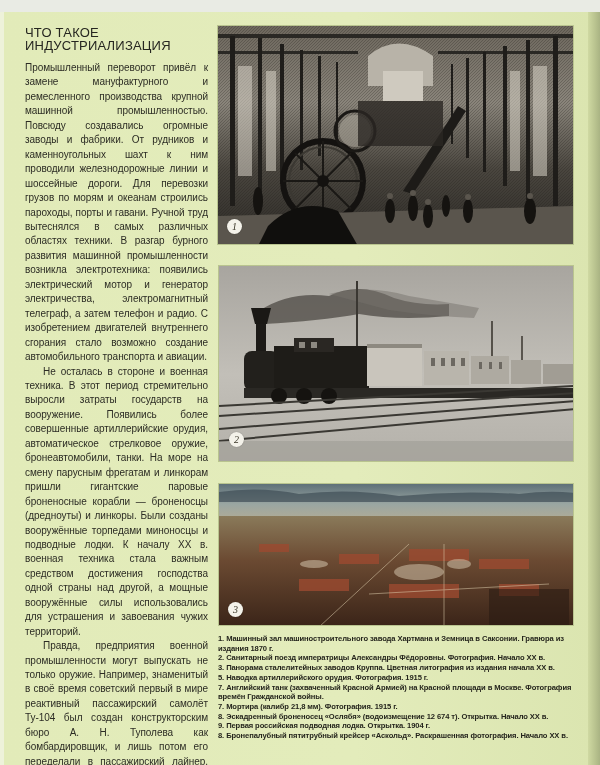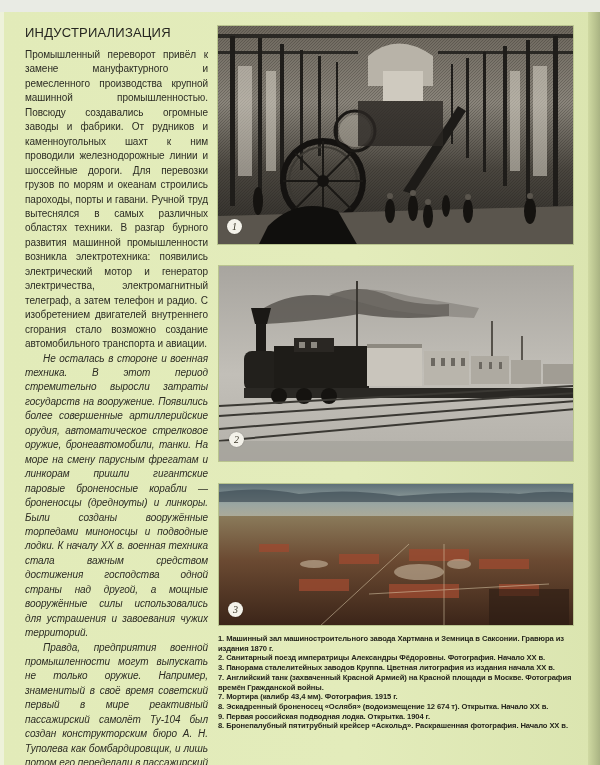--- a/index.html
+++ b/index.html
@@ -38,21 +38,21 @@
       letter-spacing: 0.2px;
       margin-bottom: 9px;
     }
     .heading span { display: block; }
     .body-text p {
       font-size: 10px; line-height: 14.45px;
       text-align: justify; color: #2c2c24;
       letter-spacing: -0.05px;
       hyphens: manual;
     }
-    .body-text p.indent { text-indent: 18px; font-style: italic; }
+    .body-text p.indent { text-indent: 18px; }
 
     
     .figure {
       position: absolute; overflow: hidden;
       border: 1px solid #b9c48f;
     }
     .fig1 { left: 217px; top: 25px; width: 357px; height: 220px; }
     .fig2 { left: 218px; top: 265px; width: 356px; height: 197px; }
     .fig3 { left: 218px; top: 483px; width: 356px; height: 143px; }
 
@@ -78,20 +78,21 @@
 </head>
 <body>
 
 <div class="top-strip"></div>
 <div class="page"></div>
 <div class="left-edge"></div>
 <div class="right-edge"></div>
 
 <div class="text-col">
   <h1 class="heading">
+    <span>ЧТО ТАКОЕ</span>
     <span>ИНДУСТРИАЛИЗАЦИЯ</span>
   </h1>
   <div class="body-text">
     <p>Промышленный переворот привёл к замене мануфактурного и ремесленного производства крупной машинной промышленностью. Повсюду создавались огромные заводы и фабрики. От рудников и каменноугольных шахт к ним проводили железнодорожные линии и шоссейные дороги. Для перевозки грузов по морям и океанам строились пароходы, порты и гавани. Ручной труд вытеснялся в самых различных областях техники. В разгар бурного развития машинной промышленности возникла электротехника: появились электрический мотор и генератор электричества, электромагнитный телеграф, а затем телефон и радио. С изобретением двигателей внутреннего сгорания стало возможно создание автомобильного транспорта и авиации.</p>
     <p class="indent">Не осталась в стороне и военная техника. В этот период стремительно выросли затраты государств на вооружение. Появились более совершенные артиллерийские орудия, автоматическое стрелковое оружие, бронеавтомобили, танки. На море на смену парусным фрегатам и линкорам пришли гигантские паровые броненосные корабли — броненосцы (дредноуты) и линкоры. Были созданы вооружённые торпедами миноносцы и подводные лодки. К началу XX в. военная техника стала важным средством достижения господства одной страны над другой, а мощные вооружённые силы использовались для устрашения и завоевания чужих территорий.</p>
     <p class="indent">Правда, предприятия военной промышленности могут выпускать не только оружие. Например, знаменитый в своё время советский первый в мире реактивный пассажирский самолёт Ту-104 был создан конструкторским бюро А. Н. Туполева как бомбардировщик, и лишь потом его переделали в пассажирский лайнер. Первые мощные вычислительные машины тоже сначала применялись только для решения военных задач. Достижения военной промышленности сегодня используются и в других мирных областях.</p>
 
   </div>
 </div>
 
@@ -277,18 +278,19 @@
     </g>
     <rect x="270" y="105" width="80" height="38" fill="#2a1a12" opacity="0.6"></rect>
   </svg>
   <div class="badge">3</div>
 </div>
 
 <ul class="captions">
   <li>1. Машинный зал машиностроительного завода Хартмана и Земница в Саксонии. Гравюра из издания 1870 г.</li>
   <li>2. Санитарный поезд императрицы Александры Фёдоровны. Фотография. Начало XX в.</li>
   <li>3. Панорама сталелитейных заводов Круппа. Цветная литография из издания начала XX в.</li>
+  <li>5. Наводка артиллерийского орудия. Фотография. 1915 г.</li>
   <li>7. Английский танк (захваченный Красной Армией) на Красной площади в Москве. Фотография времён Гражданской войны.</li>
-  <li>7. Мортира (калибр 43,4 мм). Фотография. 1915 г.</li>
+  <li>7. Мортира (калибр 21,8 мм). Фотография. 1915 г.</li>
   <li>8. Эскадренный броненосец «Ослябя» (водоизмещение 12 674 т). Открытка. Начало XX в.</li>
   <li>9. Первая российская подводная лодка. Открытка. 1904 г.</li>
   <li>8. Бронепалубный пятитрубный крейсер «Аскольд». Раскрашенная фотография. Начало XX в.</li>
 </ul>
 
 </body></html>

